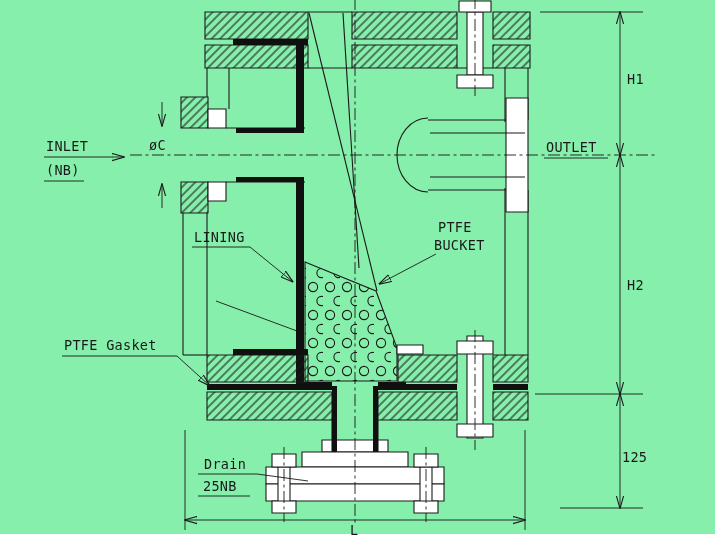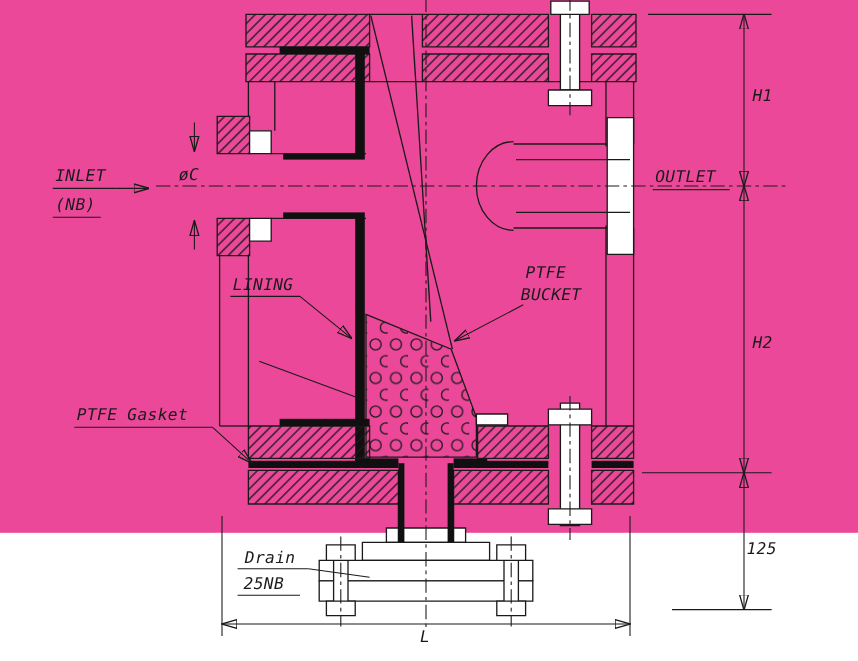--- a/index.html
+++ b/index.html
@@ -7,23 +7,22 @@
     padding: 0;
     width: 715px;
     height: 551px;
     background: #ffffff;
     overflow: hidden;
     font-family: "DejaVu Sans Mono", monospace;
   }
   .canvas {
     position: relative;
     width: 715px;
-    height: 444px;
-    background: #ec4899;
-    font-style: italic;
+    height: 534px;
+    background: #86efac;
   }
   svg { display: block; }
   svg line, svg path, svg rect, svg polygon, svg circle {
     stroke: #1a1a1a;
     fill: none;
     stroke-width: 1.1;
     vector-effect: non-scaling-stroke;
   }
   .hatch { fill: url(#hatch); }
   .perffill { fill: url(#perf); }

